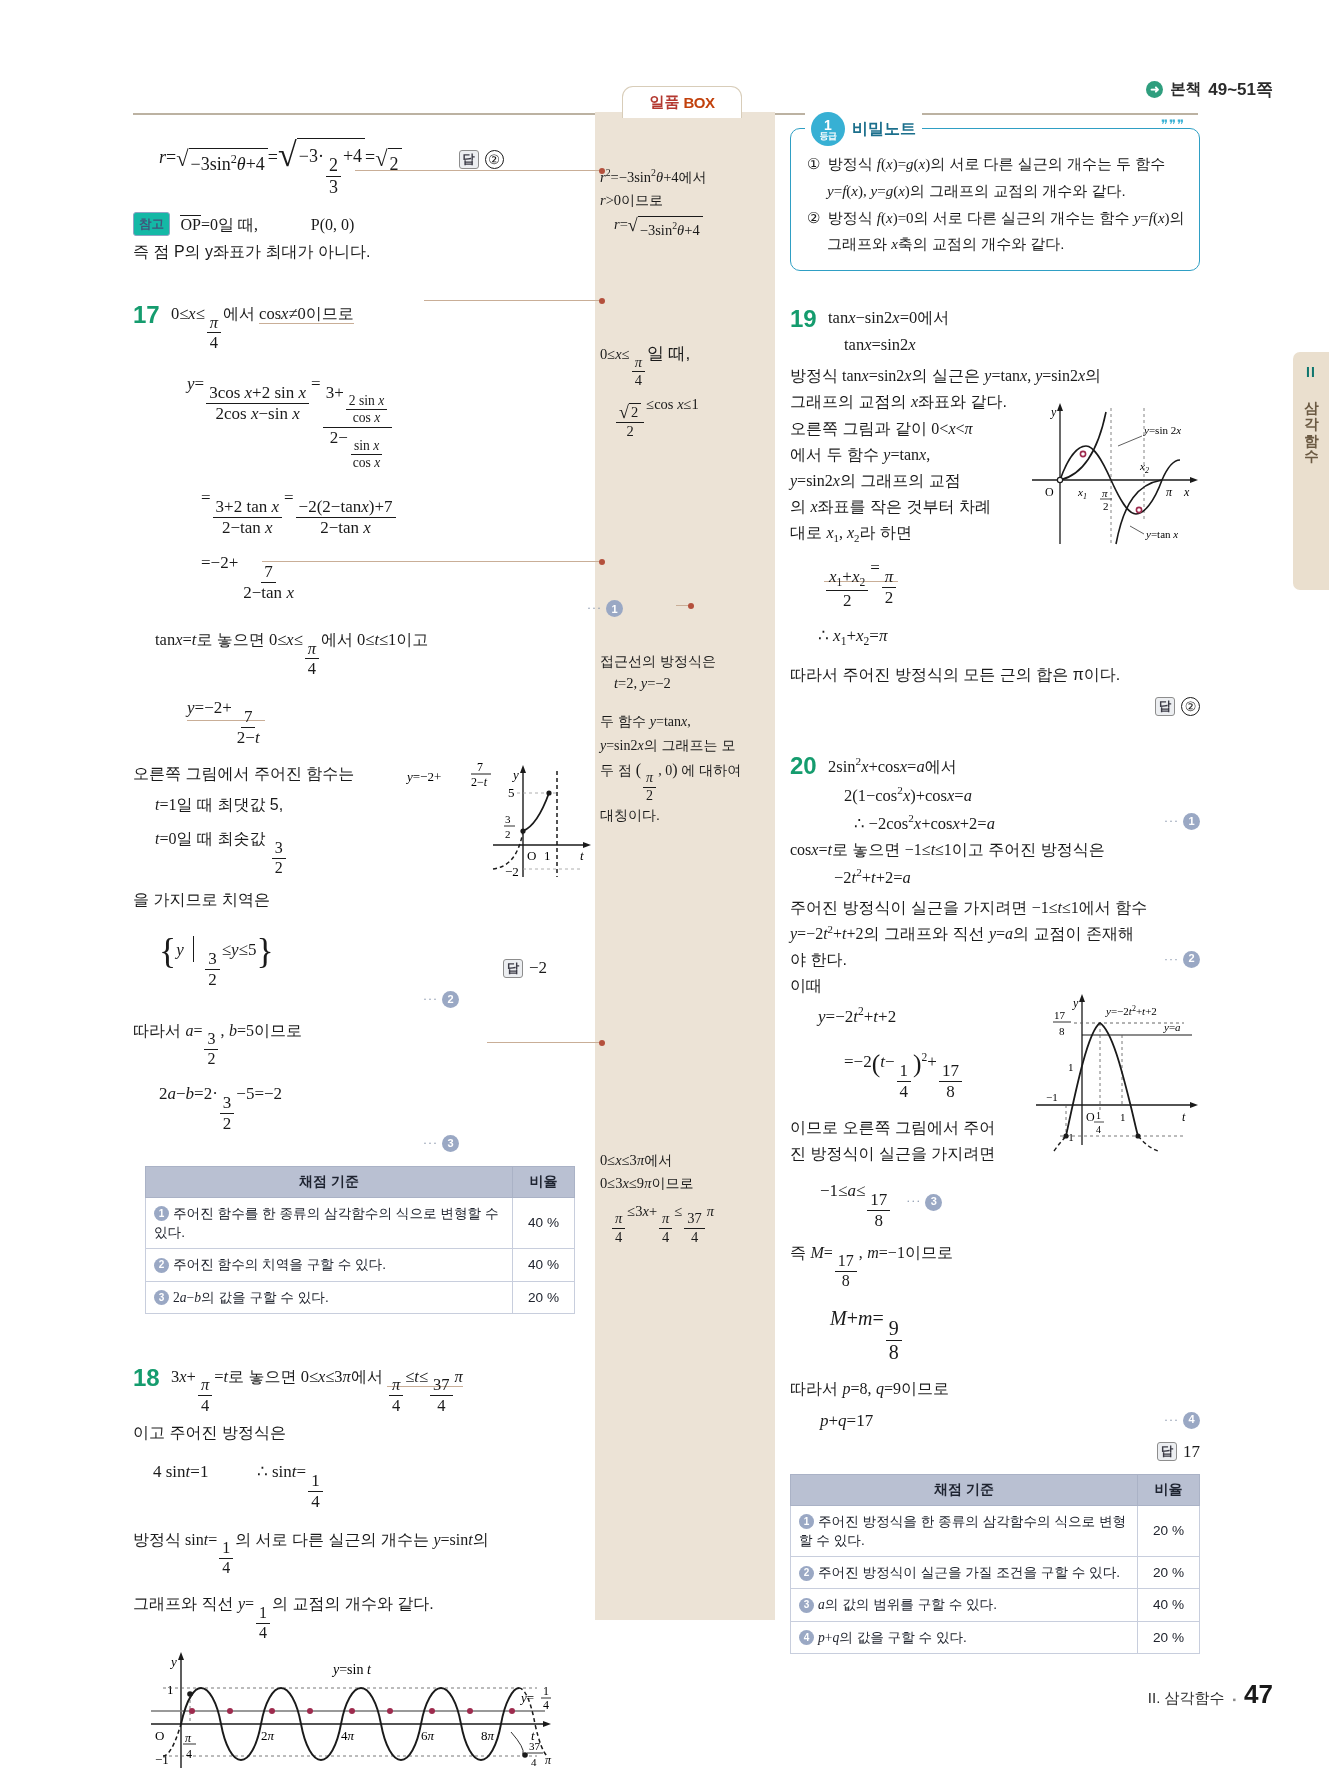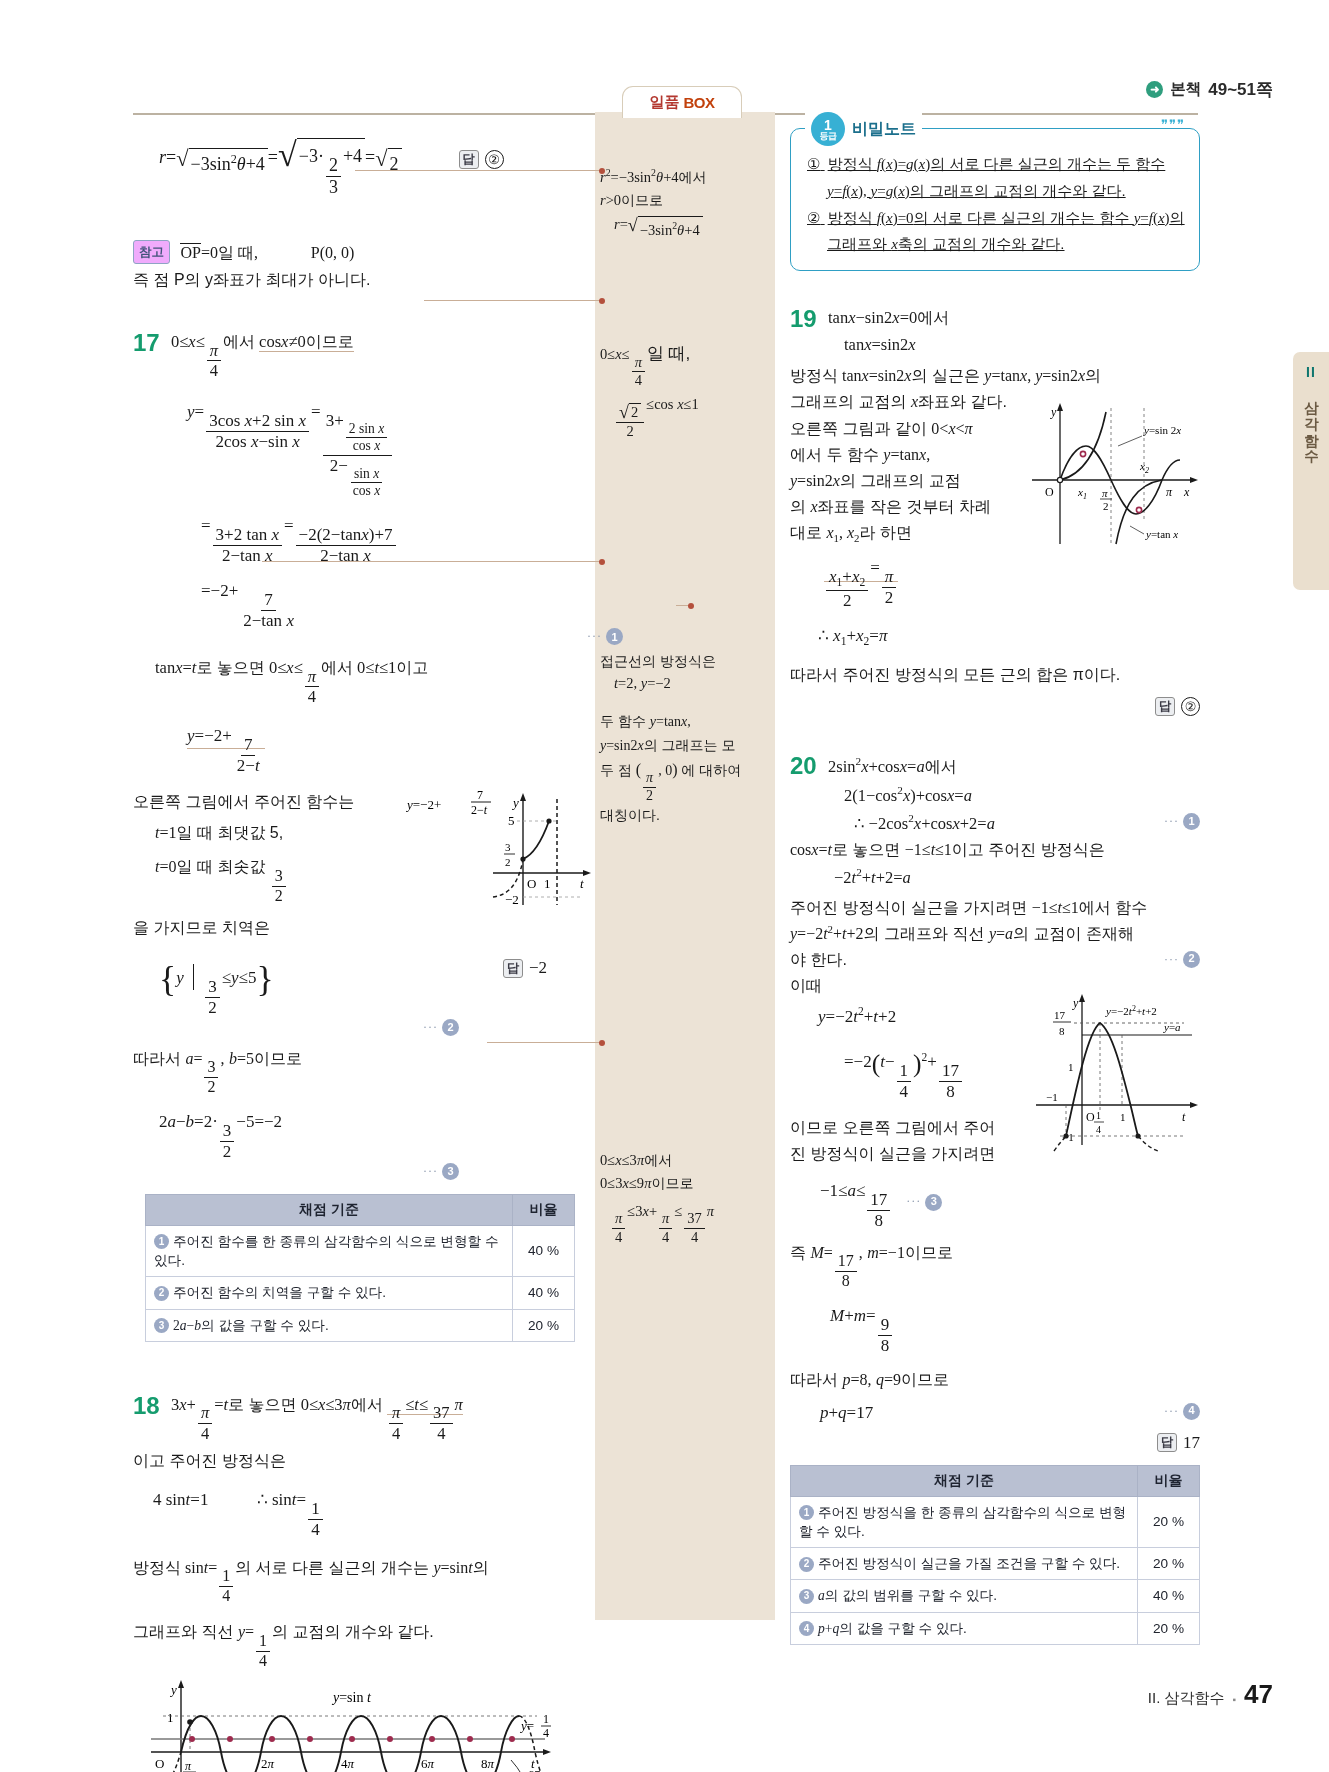--- a/index.html
+++ b/index.html
@@ -125,23 +125,23 @@
     display:inline-flex; align-items:center; justify-content:center;
     width:19px; height:19px; border:1.3px solid #1a1a1a; border-radius:50%;
     font-size:13px;
   }
   .right-al { text-align:right; }
 
   
   .tag-chamgo {
     display:inline-flex; align-items:center; justify-content:center;
     padding:1px 5px; border:1.2px solid #8fa4c4; border-radius:3px;
-    background:#f0abfc; color:#41547a;
+    background:#14b8a6; color:#41547a;
     font-family:"Liberation Sans", sans-serif; font-size:12.5px; font-weight:700;
-    margin-right:6px; vertical-align:2px;margin-top:28px;
+    margin-right:6px; vertical-align:2px;
   }
 
   
   .step {
     display:flex; align-items:center; justify-content:flex-end; gap:4px;
     font-size:14px; color:#6f7d96; margin-top:-2px;
   }
   .dot-num {
     display:inline-flex; align-items:center; justify-content:center;
     width:17px; height:17px; border-radius:50%;
@@ -197,21 +197,21 @@
   .badge-1 .g { font-size:9px; letter-spacing:-.5px; }
   .note-title {
     font-family:"Liberation Sans", sans-serif; font-weight:800;
     font-size:16px; color:#1b6f8c;
   }
   .note-deco {
     position:absolute; right:14px; top:-12px;
     color:#37b0d4; font-size:13px; letter-spacing:1px;
     font-family:"Liberation Sans", sans-serif;
   }
-  .note-box .line { font-size:15.2px; line-height:1.72;text-decoration:underline; }
+  .note-box .line { font-size:15.2px; line-height:1.72; }
 
   
   svg { display:block; }
   .fig { margin:2px 0; }
 
   
   .leader { position:absolute; height:1px; background:#c9ae97; }
   .leader::after{
     content:""; position:absolute; right:-4px; top:-2.5px;
     width:6px; height:6px; border-radius:50%; background:#b4503c;
@@ -870,21 +870,21 @@
         </svg>
       </div>
     </div>
 
     <div class="line kr" style="margin-top:10px">
       즉 <span class="m it">M</span><span class="m">=</span><span class="m frac">
           <span>17</span>
           <span>8</span>
         </span><span class="m">,</span> <span class="m it">m</span><span class="m">=−1</span>이므로
     </div>
-    <div class="line" style="margin-left:40px; margin-top:12px; font-size:17px">
+    <div class="line" style="margin-left:40px; margin-top:12px; font-size:20px">
       <span class="it">M</span>+<span class="it">m</span>=<span class="frac">
           <span>9</span>
           <span>8</span>
         </span>
     </div>
     <div class="line kr" style="margin-top:12px">
       따라서 <span class="m it">p</span><span class="m">=8,</span> <span class="m it">q</span><span class="m">=9</span>이므로
     </div>
     <div class="line" style="margin-left:30px; margin-top:6px; font-size:17px; display:flex; align-items:center">
       <span style="flex:1"><span class="it">p</span>+<span class="it">q</span>=17</span>

